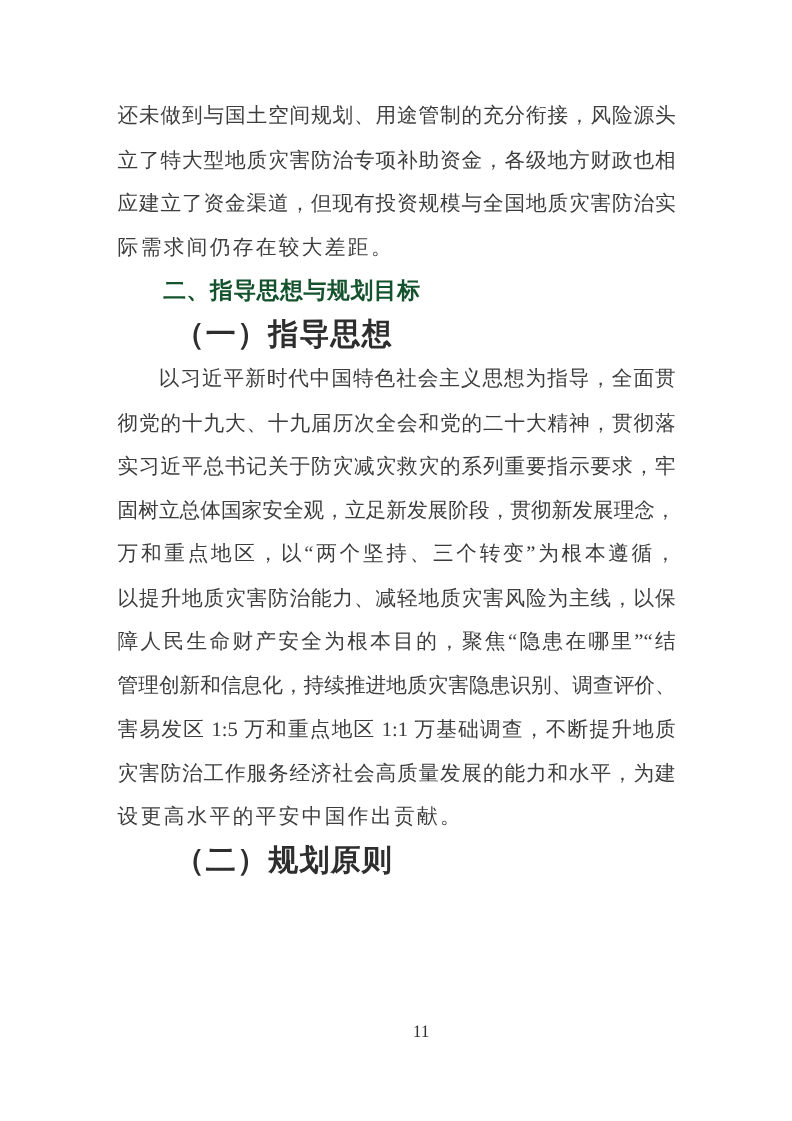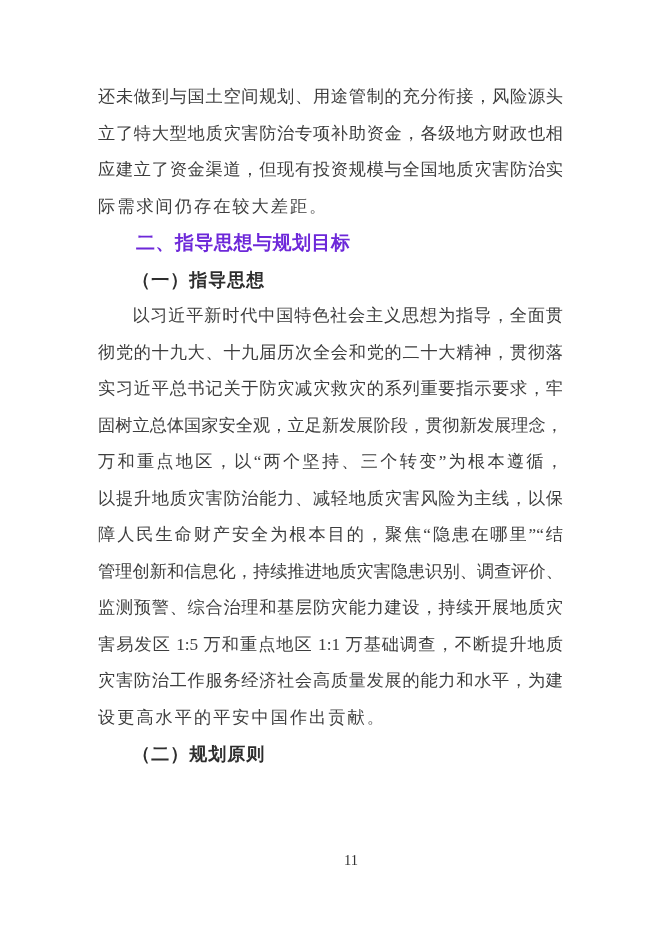--- a/index.html
+++ b/index.html
@@ -43,33 +43,33 @@
     text-align: left;
     letter-spacing: 2px;
   }
   .indent {
     text-indent: 2em;
   }
   .heading {
     margin: 0;
     font-family: "Liberation Sans", "DejaVu Sans", sans-serif;
     font-weight: bold;
-    color: #6d28d9;
+    color: #14532d;
     font-size: 19px;
     line-height: 36.5px;
     height: 36.5px;
     text-indent: 2em;
     letter-spacing: 0.5px;
   }
   .subheading {
     margin: 0;
     font-family: "Liberation Serif", "DejaVu Serif", serif;
     font-weight: bold;
     color: #2e2e2e;
-    font-size: 18px;
+    font-size: 25px;
     line-height: 36.5px;
     height: 36.5px;
     text-indent: 1.9em;
     letter-spacing: 1px;
   }
   .page-number {
     position: absolute;
     top: 850px;
     left: 0;
     width: 660px;
@@ -100,21 +100,20 @@
 
     <p class="para">
       <span class="line just indent">以习近平新时代中国特色社会主义思想为指导，全面贯</span>
       <span class="line just">彻党的十九大、十九届历次全会和党的二十大精神，贯彻落</span>
       <span class="line just">实习近平总书记关于防灾减灾救灾的系列重要指示要求，牢</span>
       <span class="line just">固树立总体国家安全观，立足新发展阶段，贯彻新发展理念，</span>
       <span class="line just">万和重点地区，以“两个坚持、三个转变”为根本遵循，</span>
       <span class="line just">以提升地质灾害防治能力、减轻地质灾害风险为主线，以保</span>
       <span class="line just">障人民生命财产安全为根本目的，聚焦“隐患在哪里”“结</span>
       <span class="line just">管理创新和信息化，持续推进地质灾害隐患识别、调查评价、</span>
-      <span class="line just">监测预警、综合治理和基层防灾能力建设，持续开展地质灾</span>
       <span class="line just">害易发区 1:5 万和重点地区 1:1 万基础调查，不断提升地质</span>
       <span class="line just">灾害防治工作服务经济社会高质量发展的能力和水平，为建</span>
       <span class="line last">设更高水平的平安中国作出贡献。</span>
     </p>
 
     <h3 class="subheading">（二）规划原则</h3>
 
   </div>
 
   <div class="page-number">11</div>

